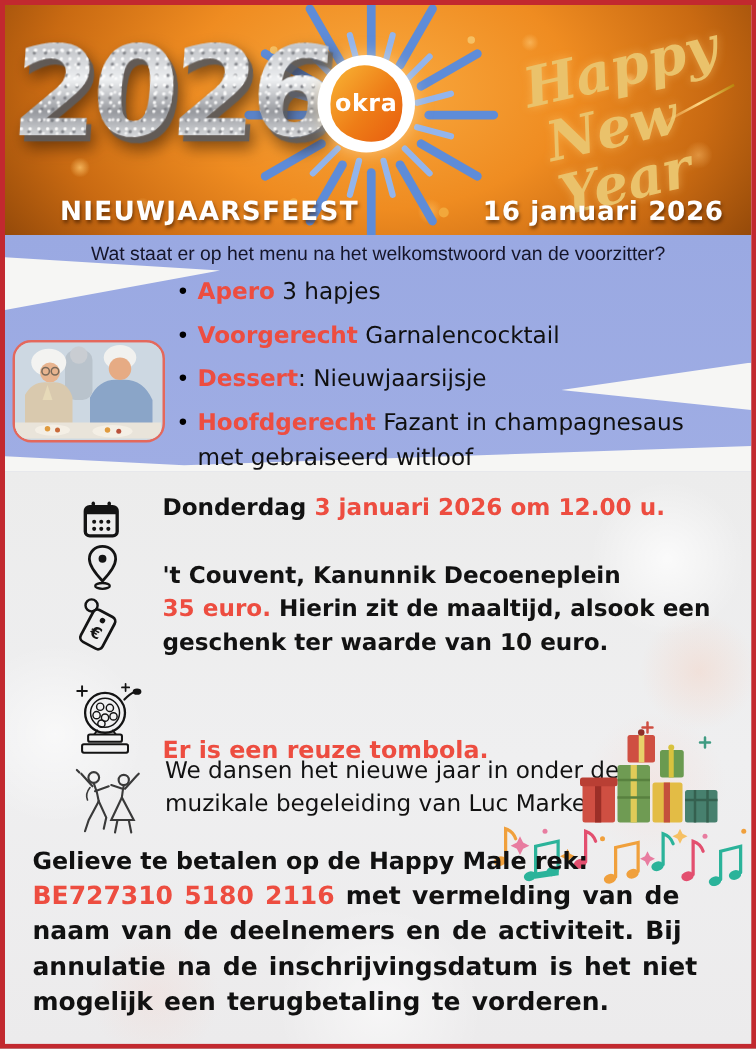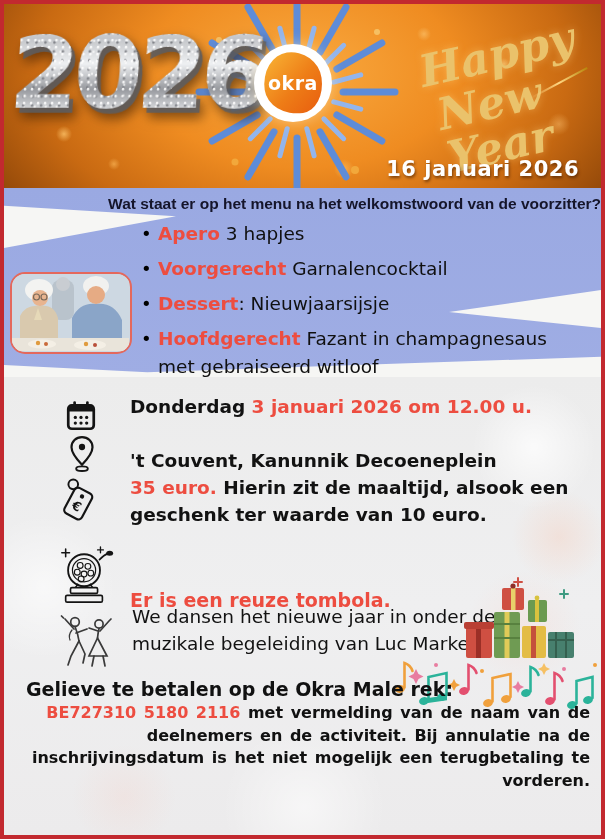--- a/index.html
+++ b/index.html
@@ -67,22 +67,22 @@
   
   .menu-panel{
     position:absolute; left:0; top:184px; width:597px; height:189px;
     background:linear-gradient(180deg,#9aa9e2 0%,#9fade4 100%); overflow:hidden;
   }
   .swoosh{ position:absolute; background:#f6f6f4; }
   .swoosh.s1{ left:0; top:16px; width:172px; height:44px; clip-path:polygon(0 4%, 100% 28%, 0 100%); }
   .swoosh.s2{ right:0; top:102px; width:152px; height:38px; clip-path:polygon(0 58%, 100% 0, 100% 100%); }
   .swoosh.s3{ left:0; bottom:0; width:100%; height:22px; clip-path:polygon(0 45%, 24% 78%, 100% 8%, 100% 100%, 0 100%); }
   .menu-question{
-    position:absolute; left:0; top:7px; width:100%; text-align:right;
-    font-family:"Liberation Sans", sans-serif; font-size:15.5px; font-weight:700; color:#15152a;
+    position:absolute; left:0; top:7px; width:100%; text-align:center;
+    font-family:"Liberation Sans", sans-serif; font-size:15.5px; font-weight:400; color:#15152a;
   }
   .menu-list{ position:absolute; left:154px; top:32px; width:424px; list-style:none; }
   .menu-list li{
     position:relative; font-size:18.5px; line-height:1.52; color:#101010; margin-bottom:7px;
     font-weight:500;
   }
   .menu-list li::before{ content:"•"; position:absolute; left:-17px; top:0; color:#000; font-size:18px; }
   .menu-label{ font-weight:700; }
   .photo{
     position:absolute; left:6px; top:84px; width:122px; height:82px;
@@ -113,21 +113,21 @@
   .l-deadline{ left:126px; top:44px; }
   .l-location{ left:126px; top:71px; }
   .l-price{ left:126px; top:98px; width:478px; font-weight:700; }
   .l-tombola{ left:126px; top:182px; font-size:19px; }
   .l-music{ left:128px; top:227px; width:448px; font-weight:500; }
   .gifts{ position:absolute; left:456px; top:197px; }
   .notes{ position:absolute; left:388px; top:274px; }
   .pay-intro{ position:absolute; left:22px; top:301px; font-size:19px; font-weight:700; color:#111; }
   .pay-body{
     position:absolute; left:22px; top:325px; width:564px;
-    font-size:16px; font-weight:700; color:#111; line-height:1.42; word-spacing:2px;text-align:right;
+    font-size:20px; font-weight:700; color:#111; line-height:1.42; word-spacing:2px;
   }
 </style>
 </head>
 <body>
 
 <div class="page">
 
   <div class="banner">
 
     <svg class="fireworks" width="330" height="210" viewBox="0 0 330 210">
@@ -176,20 +176,21 @@
         <span class="logo-text">okra</span>
       </div>
     </div>
 
     <div class="hny">
       <div class="l1">Happy</div>
       <div class="l2">New Year</div>
     </div>
     <div class="gold-streak"></div>
 
+    <div class="banner-title">NIEUWJAARSFEEST</div>
     <div class="banner-date">16 januari 2026</div>
   </div>
 
   <div class="menu-panel">
     <div class="swoosh s1"></div>
     <div class="swoosh s2"></div>
     <div class="swoosh s3"></div>
 
     <div class="menu-question">Wat staat er op het menu na het welkomstwoord van de voorzitter?</div>
 
@@ -355,17 +356,17 @@
         <path d="M62 28 l2 4 4 2 -4 2 -2 4 -2 -4 -4 -2 4 -2 Z" fill="#f0a03c"></path>
         <path d="M126 30 l2 4 4 2 -4 2 -2 4 -2 -4 -4 -2 4 -2 Z" fill="#e87ca0"></path>
         <path d="M152 12 l2 4 4 2 -4 2 -2 4 -2 -4 -4 -2 4 -2 Z" fill="#f6c063"></path>
         <circle cx="44" cy="14" r="2" fill="#e87ca0"></circle>
           <circle cx="90" cy="20" r="2" fill="#f0a03c"></circle>
         <circle cx="172" cy="18" r="2" fill="#e87ca0"></circle>
           <circle cx="203" cy="14" r="2" fill="#f0a03c"></circle>
       </g>
     </svg>
 
-    <div class="pay-intro">Gelieve te betalen op de Okra Male rek:</div>
+    <div class="pay-intro">Gelieve te betalen op de Happy Male rek:</div>
     <div class="pay-body"><span class="red">BE727310 5180 2116</span><span> met vermelding van de naam van de deelnemers en de activiteit. Bij annulatie na de inschrijvingsdatum is het niet mogelijk een terugbetaling te vorderen.</span></div>
   </div>
 
 </div>
 
 </body></html>

